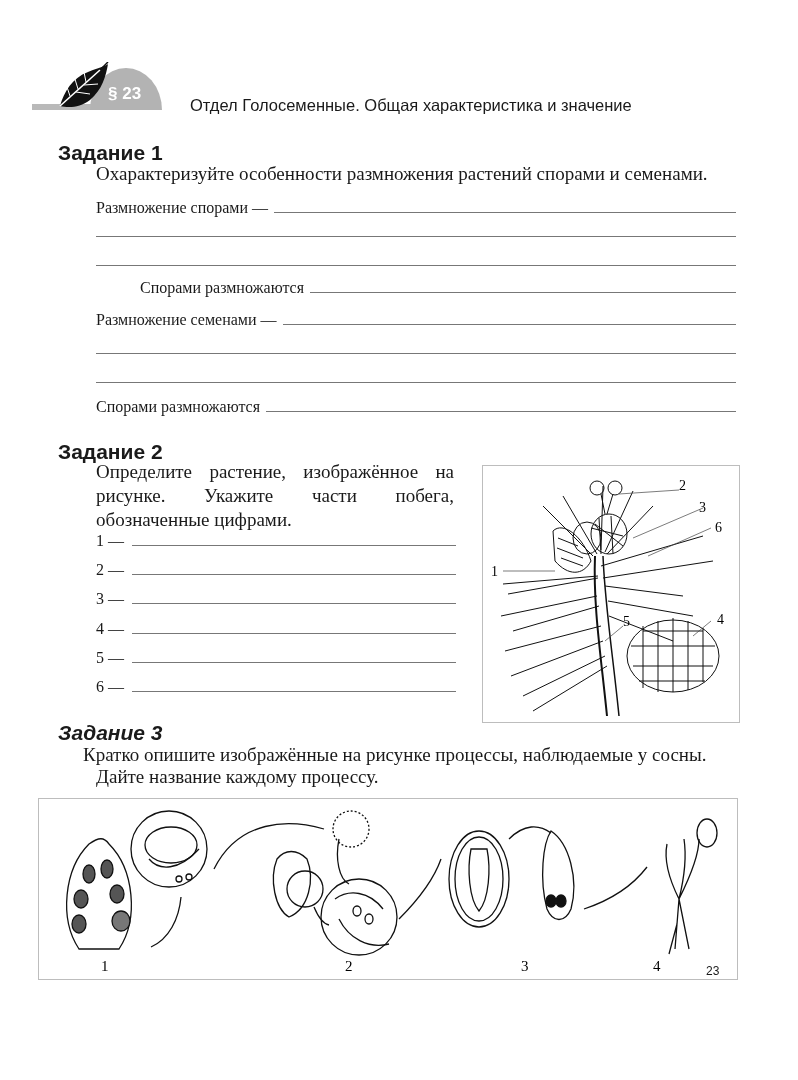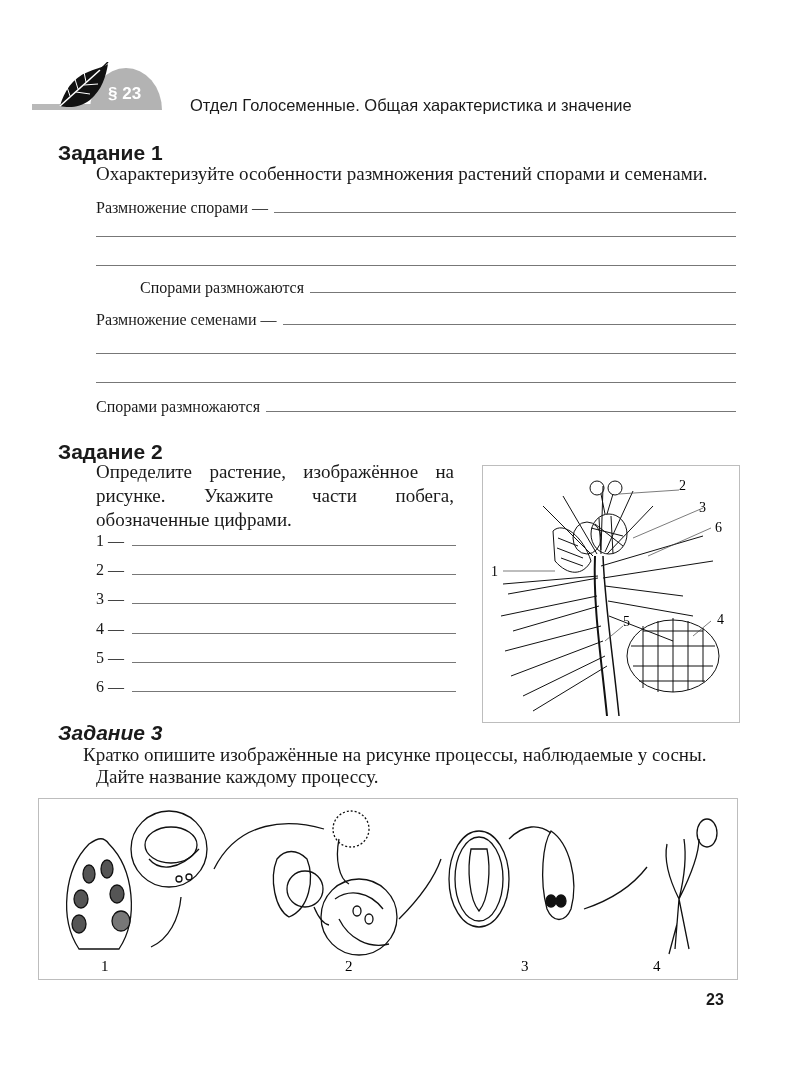--- a/index.html
+++ b/index.html
@@ -26,21 +26,21 @@
   .blank-line { position:absolute; left:96px; right:62px; border-bottom:1px solid #777; height:0; }
 
   .t2-text { left: 96px; top: 460px; width: 358px; text-align: justify; text-align-last: left; font-family: Liberation Serif, serif; }
   .num-row { position:absolute; left:96px; width:360px; display:flex; align-items:flex-end; font-size:16px; }
   .num-row .label { white-space: nowrap; padding-right: 8px; }
   .num-row .line { flex:1; border-bottom:1px solid #777; margin-bottom:4px; }
 
   .pine-frame { left: 482px; top: 465px; width: 256px; height: 256px; border: 1px solid #bdbdbd; }
   .process-frame { left: 38px; top: 798px; width: 698px; height: 180px; border: 1px solid #bdbdbd; }
 
-  .page-num { left: 706px; top: 991px; font-weight: bold; font-size: 16px; }
+  .page-num { left: 706px; top: 964px; font-weight: normal; font-size: 12px; }
   svg text { font-family: "Liberation Serif", "DejaVu Serif", serif; }
 </style>
 </head>
 <body>
 
 <div class="abs badge">
   <div class="badge-bar"></div>
   <div class="badge-dome"></div>
   <svg class="leaf" viewBox="0 0 56 48">
     <path d="M6 44 C10 30 18 16 34 10 C44 6 52 4 54 2 C52 14 48 28 36 38 C26 46 14 46 6 44 Z" fill="#111"></path>

